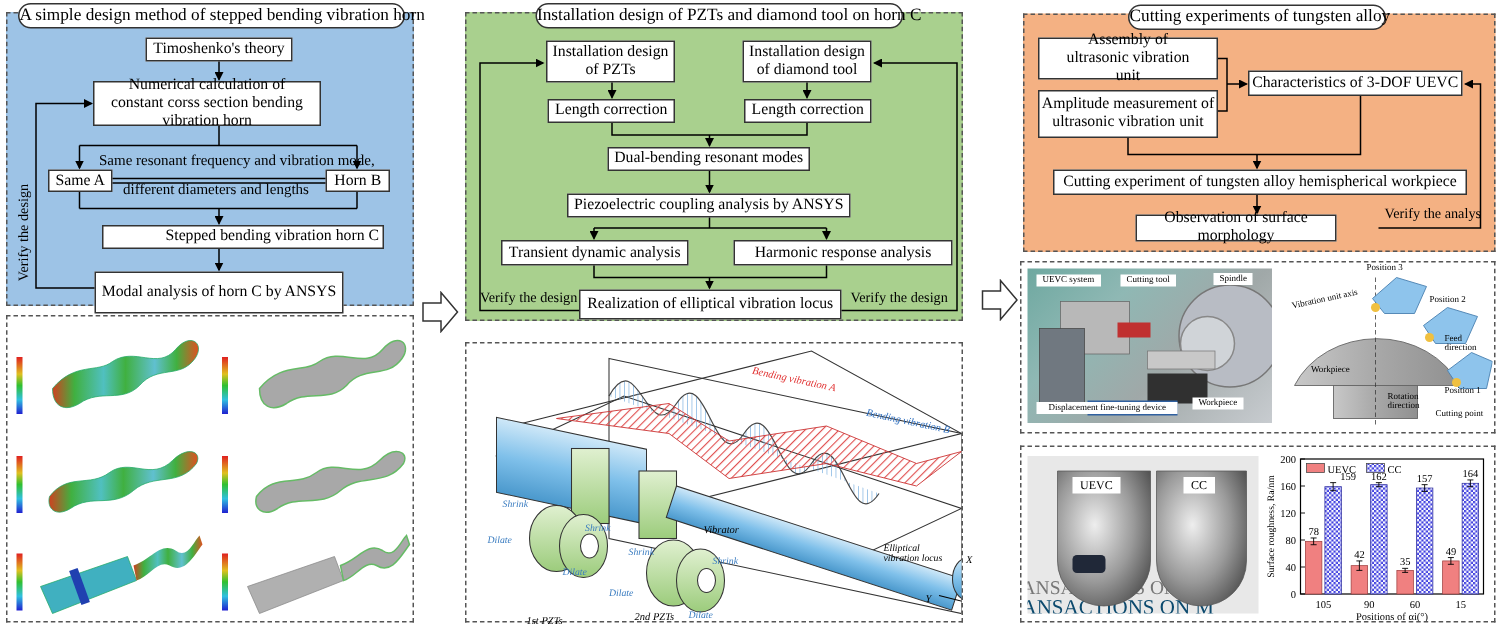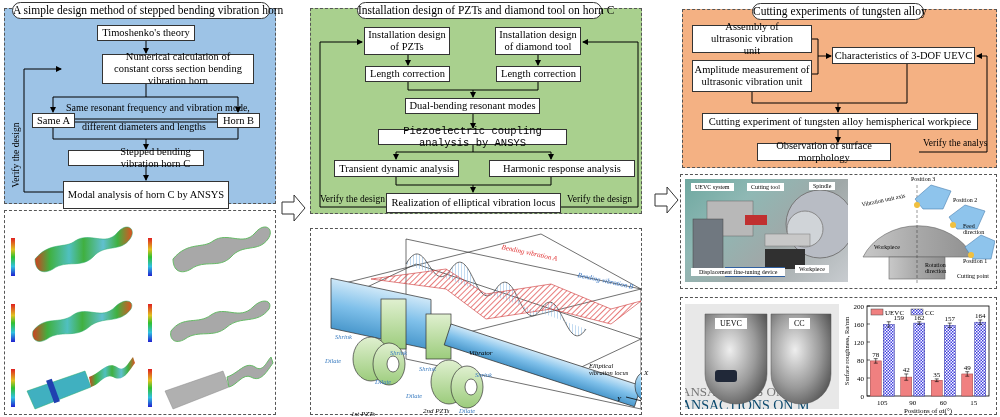--- a/index.html
+++ b/index.html
@@ -16,26 +16,26 @@
   .dash-frame { position:absolute; border:1px dashed #555; box-sizing:border-box; background:#fff; }
   .small { font-size:6px; }
 </style>
 </head>
 <body>
 
 <div class="panel-bg" style="left:4px;top:8px;width:272px;height:196px;background:#9dc3e6;"></div>
 <div class="title-pill" style="left:12px;top:2px;width:258px;">A simple design method of stepped bending vibration horn</div>
 
 <div class="box" style="left:97px;top:25px;width:98px;height:16px;">Timoshenko's theory</div>
-<div class="box" style="left:62px;top:54px;width:152px;height:30px;padding:4px 6px;margin-left:40px;">Numerical calculation of constant corss section bending vibration horn</div>
+<div class="box" style="left:62px;top:54px;width:152px;height:30px;padding:4px 6px;">Numerical calculation of constant corss section bending vibration horn</div>
 <div class="box" style="left:32px;top:113px;width:43px;height:15px;">Same A</div>
 <div class="box" style="left:217px;top:113px;width:43px;height:15px;">Horn B</div>
 <div class="lbl" style="left:66px;top:102px;font-size:10px;">Same resonant frequency and vibration mode,</div>
 <div class="lbl" style="left:82px;top:121px;font-size:10px;">different diameters and lengths</div>
-<div class="box" style="left:68px;top:150px;width:136px;height:16px;padding-left:39px;">Stepped bending vibration horn C</div>
+<div class="box" style="left:68px;top:150px;width:188px;height:16px;padding-left:39px;">Stepped bending vibration horn C</div>
 <div class="box" style="left:63px;top:181px;width:166px;height:28px;">Modal analysis of horn C by ANSYS</div>
 <div class="lbl" style="left:-16px;top:150px;transform:rotate(-90deg);font-size:9.5px;">Verify the design</div>
 
 <svg class="lines" width="1000" height="417">
   <defs>
     <marker id="ah" markerWidth="6" markerHeight="6" refX="5" refY="3" orient="auto">
         <path d="M0,0 L6,3 L0,6 z" fill="#000"></path>
       </marker>
   </defs>
   <g stroke="#000" stroke-width="1" fill="none">
@@ -110,21 +110,21 @@
 </svg>
 
 <div class="panel-bg" style="left:310px;top:8px;width:332px;height:206px;background:#a9d08e;"></div>
 <div class="title-pill" style="left:357px;top:2px;width:245px;">Installation design of PZTs and diamond tool on horn C</div>
 
 <div class="box" style="left:364px;top:27px;width:86px;height:28px;">Installation design of PZTs</div>
 <div class="box" style="left:495px;top:27px;width:86px;height:28px;">Installation design of diamond tool</div>
 <div class="box" style="left:365px;top:66px;width:85px;height:16px;">Length correction</div>
 <div class="box" style="left:496px;top:66px;width:85px;height:16px;">Length correction</div>
 <div class="box" style="left:405px;top:98px;width:135px;height:16px;">Dual-bending resonant modes</div>
-<div class="box" style="left:378px;top:129px;width:189px;height:16px;font-family:Liberation Mono, monospace;">Piezoelectric coupling analysis by ANSYS</div>
+<div class="box" style="left:378px;top:129px;width:189px;height:16px;">Piezoelectric coupling analysis by ANSYS</div>
 <div class="box" style="left:334px;top:160px;width:125px;height:17px;">Transient dynamic analysis</div>
 <div class="box" style="left:489px;top:160px;width:146px;height:17px;">Harmonic response analysis</div>
 <div class="box" style="left:386px;top:193px;width:175px;height:20px;">Realization of elliptical vibration locus</div>
 <div class="lbl" style="left:320px;top:194px;font-size:9.5px;">Verify the design</div>
 <div class="lbl" style="left:567px;top:194px;font-size:9.5px;">Verify the design</div>
 
 <svg class="lines" width="1000" height="417">
   <g stroke="#000" stroke-width="1" fill="none">
     <line x1="408" y1="55" x2="408" y2="65" marker-end="url(#ah)"></line>
     <line x1="538" y1="55" x2="538" y2="65" marker-end="url(#ah)"></line>

